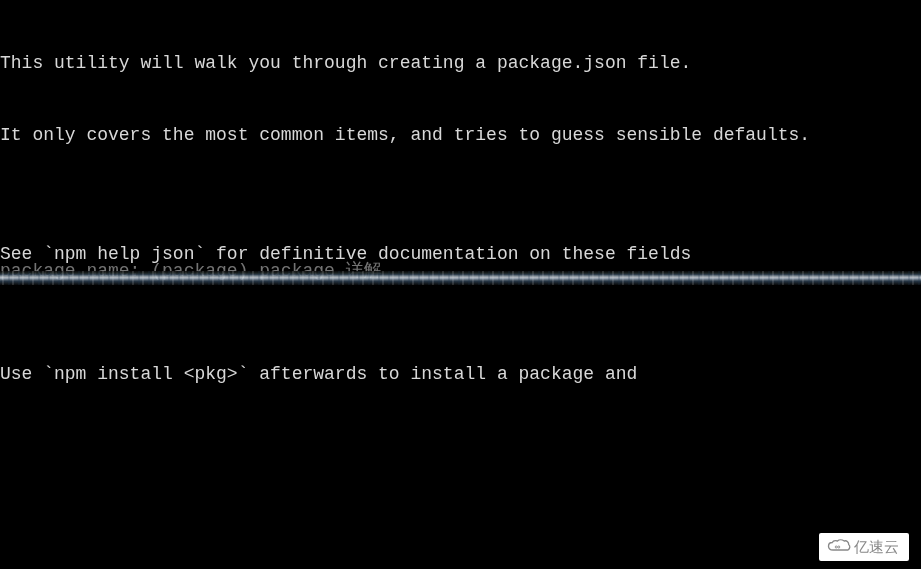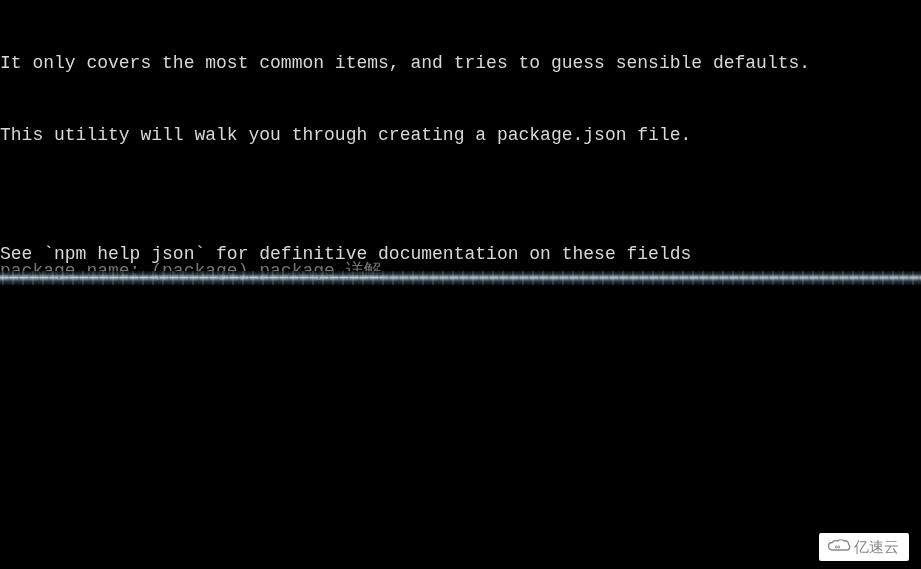--- a/index.html
+++ b/index.html
@@ -62,21 +62,20 @@
         transparent 10px
       );
     }
     .partial-line {
       position: absolute;
       top: 260px;
       left: 0;
       color: #c0c0c0;
       opacity: 0.6;
       font-size: 18px;
-      text-decoration: underline;
     }
     .watermark {
       position: absolute;
       bottom: 8px;
       right: 12px;
       background: #ffffff;
       padding: 4px 10px 4px 8px;
       display: flex;
       align-items: center;
       gap: 3px;
@@ -97,25 +96,26 @@
       color: #888888;
       font-family: "Microsoft YaHei", sans-serif;
       font-size: 15px;
       font-weight: 500;
     }
   </style>
 </head>
 <body>
 
 <div class="terminal">
+  <span class="line">This utility will walk you through creating a package.json file.</span>
   <span class="line">It only covers the most common items, and tries to guess sensible defaults.</span>
-  <span class="line">This utility will walk you through creating a package.json file.</span>
   <span class="line"></span>
   <span class="line">See `npm help json` for definitive documentation on these fields</span>
   <span class="line"></span>
+  <span class="line">Use `npm install &lt;pkg&gt;` afterwards to install a package and</span>
   
   <span class="line"></span>
   
 </div>
 
 <div class="partial-line">package name: (package) package 详解</div>
 
 <div class="distortion-band"></div>
 
 <div class="watermark">

